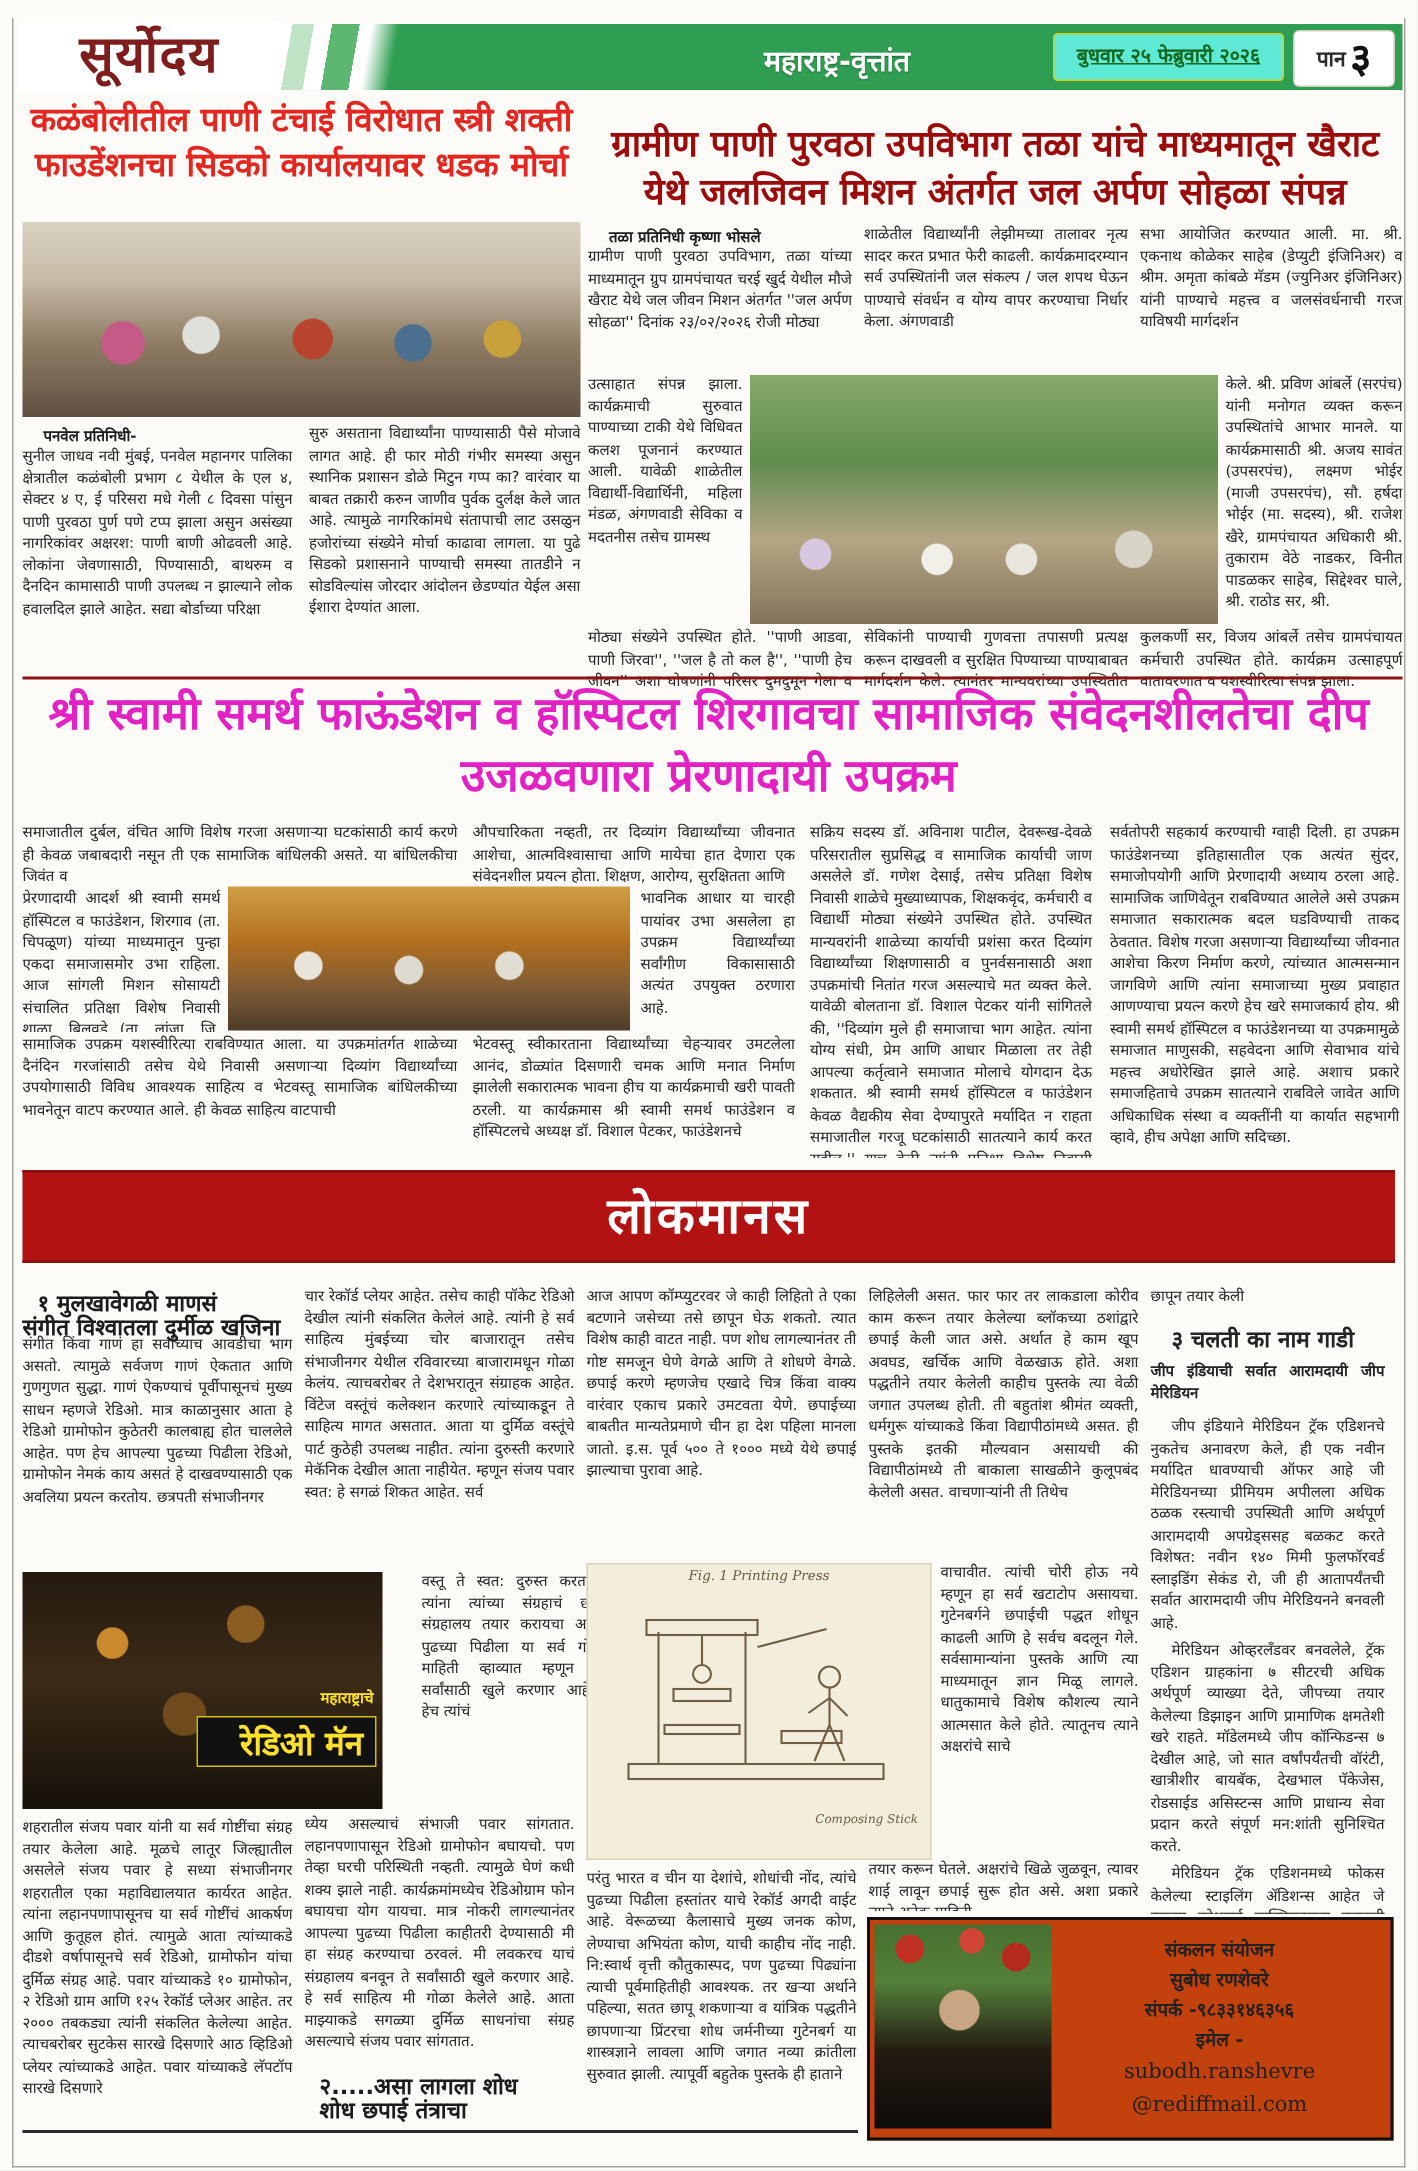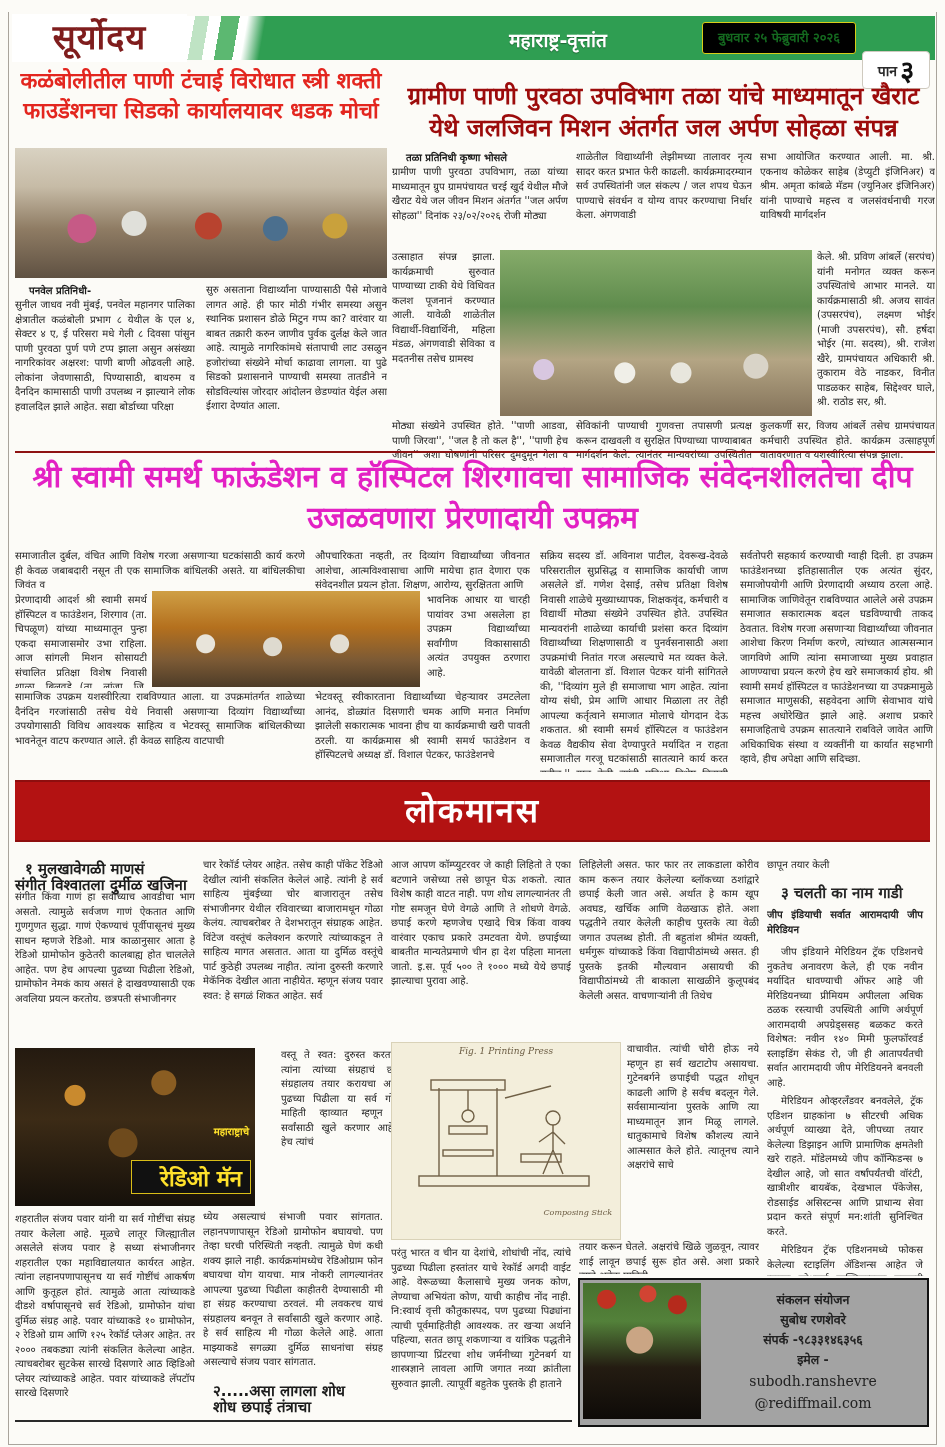--- a/index.html
+++ b/index.html
@@ -11,22 +11,22 @@
   .hl{font-weight:bold;text-align:center;line-height:1.35;overflow:hidden;}
   .photo{overflow:hidden;}
   .edge{background:#a9a49c;}
   .rule{background:#8e1212;}
   .kicker{font-size:15px;font-weight:bold;}
   .byline{font-size:10px;font-weight:bold;text-indent:14px;}
   
   .logo{font-size:34px;font-weight:800;color:#7f1d1d;letter-spacing:1px;line-height:46px;text-align:center;}
   .greenbar{background:linear-gradient(100deg,#ffffff 0px,#ffffff 8px,#bfe3c4 8px,#bfe3c4 22px,#ffffff 22px,#ffffff 34px,#5cb871 34px,#5cb871 52px,#ffffff 52px,#ffffff 60px,#2f9e52 78px,#2f9e52 100%);}
   .sectitle{color:#ffffff;font-weight:bold;font-size:19px;text-align:center;text-shadow:0 1px 1px rgba(0,0,0,.35);}
-  .datebox{background:#000000;border-radius:3px;border:1px solid #d8ce18;color:#14691f;
-           font-weight:bold;font-size:13px;text-align:center;line-height:30px;}
+  .datebox{background:#5eead4;border-radius:3px;border:1px solid #d8ce18;color:#14691f;
+           font-weight:bold;font-size:13px;text-align:center;line-height:30px;text-decoration:underline;}
   .pagebox{background:#ffffff;border-radius:4px;border:1px solid #cfcabf;text-align:center;}
   .pagebox .pl{font-size:14px;font-weight:bold;color:#2a2a2a;display:inline-block;vertical-align:middle;}
   .pagebox .pn{font-size:27px;font-weight:800;color:#111;display:inline-block;vertical-align:middle;margin-left:3px;}
   
   .ph-left{background:
      radial-gradient(circle at 18% 62%, #c65a86 0 14px, rgba(0,0,0,0) 15px),
      radial-gradient(circle at 32% 58%, #e0e0da 0 12px, rgba(0,0,0,0) 13px),
      radial-gradient(circle at 52% 60%, #b8432f 0 13px, rgba(0,0,0,0) 14px),
      radial-gradient(circle at 70% 62%, #4b6f8e 0 12px, rgba(0,0,0,0) 13px),
      radial-gradient(circle at 86% 60%, #c9a13c 0 12px, rgba(0,0,0,0) 13px),
@@ -54,40 +54,40 @@
      radial-gradient(circle at 48% 42%, #caa584 0 13px, rgba(0,0,0,0) 14px),
      linear-gradient(180deg,#47702f 0%,#53813a 28%,#241c12 62%,#0e0b08 100%);}
   .press{background:#f3eedb;border:1px solid #d9d2b8;}
   .press svg{display:block;margin:2px auto 0 auto;}
   .press-cap{font-family:"DejaVu Serif",serif;font-style:italic;font-size:9px;color:#6a5b42;text-align:center;margin-top:3px;}
   .press-lab{font-family:"DejaVu Serif",serif;font-style:italic;font-size:8px;color:#6a5b42;text-align:right;padding-right:8px;}
   .banner{background:#b31212;border-top:2px solid #8e0e0e;border-bottom:2px solid #8e0e0e;
           color:#fff;font-weight:800;font-size:33px;text-align:center;line-height:58px;letter-spacing:2px;}
   .radio-lab-top{color:#ffe12b;font-size:10px;font-weight:bold;}
   .radio-lab-main{background:#111;color:#ffe12b;font-size:22px;font-weight:800;padding:1px 8px;display:inline-block;border:1px solid #d9bd17;}
-  .contact-box{border:2px solid #111;background:#a3a3a3;}
+  .contact-box{border:2px solid #111;background:#c2410c;}
   .contact-tx{font-size:12.5px;font-weight:bold;text-align:center;line-height:1.6;color:#222;}
   .contact-email{font-family:"DejaVu Serif",serif;font-weight:normal;font-size:14px;}
 </style>
 </head>
 <body>
 
 <div class="page">
 
   <div class="abs edge" style="left:8px;top:12px;width:1px;height:1433px;"></div>
   <div class="abs edge" style="left:936px;top:12px;width:1px;height:1433px;"></div>
   <div class="abs edge" style="left:8px;top:1444px;width:929px;height:1px;"></div>
 
   <div class="abs" style="left:12px;top:14px;width:175px;height:48px;background:#ffffff;">
     <div class="logo">सूर्योदय</div>
   </div>
   <div class="abs greenbar" style="left:187px;top:16px;width:748px;height:44px;"></div>
   <div class="abs sectitle" style="left:260px;top:27px;width:520px;padding-left:38px;">महाराष्ट्र-वृत्तांत</div>
   <div class="abs datebox" style="left:702px;top:22px;width:152px;height:30px;">बुधवार २५ फेब्रुवारी २०२६</div>
-  <div class="abs pagebox" style="left:862px;top:20px;width:66px;height:36px;line-height:36px;margin-top:31px;">
+  <div class="abs pagebox" style="left:862px;top:20px;width:66px;height:36px;line-height:36px;">
     <span class="pl">पान</span><span class="pn">३</span>
   </div>
 
   <div class="abs hl" style="left:15px;top:66px;width:372px;height:76px;font-size:22px;color:#e3261f;">कळंबोलीतील पाणी टंचाई विरोधात स्त्री शक्ती फाउडेंशनचा सिडको कार्यालयावर धडक मोर्चा</div>
   <div class="abs photo ph-left" style="left:15px;top:148px;width:372px;height:130px;"></div>
   <div class="abs byline" style="left:15px;top:283px;width:180px;">पनवेल प्रतिनिधी-</div>
   <div class="abs tx" style="left:15px;top:298px;width:180px;height:150px;">सुनील जाधव नवी मुंबई, पनवेल महानगर पालिका क्षेत्रातील कळंबोली प्रभाग ८ येथील के एल ४, सेक्टर ४ ए, ई परिसरा मधे गेली ८ दिवसा पांसुन पाणी पुरवठा पुर्ण पणे टप्प झाला असुन असंख्या नागरिकांवर अक्षरश: पाणी बाणी ओढवली आहे. लोकांना जेवणासाठी, पिण्यासाठी, बाथरुम व दैनदिन कामासाठी पाणी उपलब्ध न झाल्याने लोक हवालदिल झाले आहेत. सद्या बोर्डाच्या परिक्षा</div>
   <div class="abs tx" style="left:206px;top:283px;width:181px;height:165px;">सुरु असताना विद्यार्थ्यांना पाण्यासाठी पैसे मोजावे लागत आहे. ही फार मोठी गंभीर समस्या असुन स्थानिक प्रशासन डोळे मिटुन गप्प का? वारंवार या बाबत तक्रारी करुन जाणीव पुर्वक दुर्लक्ष केले जात आहे. त्यामुळे नागरिकांमधे संतापाची लाट उसळुन हजोरांच्या संख्येने मोर्चा काढावा लागला. या पुढे सिडको प्रशासनाने पाण्याची समस्या तातडीने न सोडविल्यांस जोरदार आंदोलन छेडण्यांत येईल असा ईशारा देण्यांत आला.</div>
 
   <div class="abs hl" style="left:392px;top:80px;width:543px;height:62px;font-size:24px;color:#9c0b0b;">ग्रामीण पाणी पुरवठा उपविभाग तळा यांचे माध्यमातून खैराट येथे जलजिवन मिशन अंतर्गत जल अर्पण सोहळा संपन्न</div>
@@ -117,21 +117,21 @@
 
   <div class="abs banner" style="left:15px;top:780px;width:915px;height:58px;">लोकमानस</div>
 
   <div class="abs kicker" style="left:25px;top:858px;width:170px;">१ मुलखावेगळी माणसं</div>
   <div class="abs kicker" style="left:15px;top:874px;width:180px;">संगीत विश्वातला दुर्मीळ खजिना</div>
   <div class="abs tx" style="left:15px;top:890px;width:180px;height:154px;">संगीत किंवा गाणं हा सर्वांच्याच आवडीचा भाग असतो. त्यामुळे सर्वजण गाणं ऐकतात आणि गुणगुणत सुद्धा. गाणं ऐकण्याचं पूर्वीपासूनचं मुख्य साधन म्हणजे रेडिओ. मात्र काळानुसार आता हे रेडिओ ग्रामोफोन कुठेतरी कालबाह्य होत चाललेले आहेत. पण हेच आपल्या पुढच्या पिढीला रेडिओ, ग्रामोफोन नेमकं काय असतं हे दाखवण्यासाठी एक अवलिया प्रयत्न करतोय. छत्रपती संभाजीनगर</div>
   <div class="abs tx" style="left:15px;top:1212px;width:180px;height:200px;">शहरातील संजय पवार यांनी या सर्व गोष्टींचा संग्रह तयार केलेला आहे. मूळचे लातूर जिल्ह्यातील असलेले संजय पवार हे सध्या संभाजीनगर शहरातील एका महाविद्यालयात कार्यरत आहेत. त्यांना लहानपणापासूनच या सर्व गोष्टींचं आकर्षण आणि कुतूहल होतं. त्यामुळे आता त्यांच्याकडे दीडशे वर्षापासूनचे सर्व रेडिओ, ग्रामोफोन यांचा दुर्मिळ संग्रह आहे. पवार यांच्याकडे १० ग्रामोफोन, २ रेडिओ ग्राम आणि १२५ रेकॉर्ड प्लेअर आहेत. तर २००० तबकड्या त्यांनी संकलित केलेल्या आहेत. त्याचबरोबर सुटकेस सारखे दिसणारे आठ व्हिडिओ प्लेयर त्यांच्याकडे आहेत. पवार यांच्याकडे लॅपटॉप सारखे दिसणारे</div>
 
   <div class="abs photo ph-radio" style="left:15px;top:1048px;width:240px;height:158px;">
     <div class="radio-lab-top" style="position:absolute;right:6px;top:76px;">महाराष्ट्राचे</div>
-    <div class="radio-lab-main" style="position:absolute;right:4px;top:112px;padding-left:28px;">रेडिओ मॅन</div>
+    <div class="radio-lab-main" style="position:absolute;right:4px;top:96px;padding-left:28px;">रेडिओ मॅन</div>
   </div>
 
   <div class="abs tx" style="left:203px;top:858px;width:180px;height:188px;">चार रेकॉर्ड प्लेयर आहेत. तसेच काही पॉकेट रेडिओ देखील त्यांनी संकलित केलेलं आहे. त्यांनी हे सर्व साहित्य मुंबईच्या चोर बाजारातून तसेच संभाजीनगर येथील रविवारच्या बाजारामधून गोळा केलंय. त्याचबरोबर ते देशभरातून संग्राहक आहेत. विंटेज वस्तूंचं कलेक्शन करणारे त्यांच्याकडून ते साहित्य मागत असतात. आता या दुर्मिळ वस्तूंचे पार्ट कुठेही उपलब्ध नाहीत. त्यांना दुरुस्ती करणारे मेकॅनिक देखील आता नाहीयेत. म्हणून संजय पवार स्वत: हे सगळं शिकत आहेत. सर्व</div>
   <div class="abs tx" style="left:262px;top:1048px;width:121px;height:158px;margin-left:19px;">वस्तू ते स्वत: दुरुस्त करतात. त्यांना त्यांच्या संग्रहाचं छान संग्रहालय तयार करायचा आहे. पुढच्या पिढीला या सर्व गोष्टी माहिती व्हाव्यात म्हणून ते सर्वांसाठी खुले करणार आहेत. हेच त्यांचं</div>
   <div class="abs tx" style="left:203px;top:1210px;width:180px;height:168px;">ध्येय असल्याचं संभाजी पवार सांगतात. लहानपणापासून रेडिओ ग्रामोफोन बघायचो. पण तेव्हा घरची परिस्थिती नव्हती. त्यामुळे घेणं कधी शक्य झाले नाही. कार्यक्रमांमध्येच रेडिओग्राम फोन बघायचा योग यायचा. मात्र नोकरी लागल्यानंतर आपल्या पुढच्या पिढीला काहीतरी देण्यासाठी मी हा संग्रह करण्याचा ठरवलं. मी लवकरच याचं संग्रहालय बनवून ते सर्वांसाठी खुले करणार आहे. हे सर्व साहित्य मी गोळा केलेले आहे. आता माझ्याकडे सगळ्या दुर्मिळ साधनांचा संग्रह असल्याचे संजय पवार सांगतात.</div>
   <div class="abs kicker" style="left:213px;top:1380px;width:170px;">२.....असा लागला शोध</div>
   <div class="abs kicker" style="left:213px;top:1396px;width:170px;">शोध छपाई तंत्राचा</div>
 
   <div class="abs tx" style="left:391px;top:858px;width:180px;height:180px;">आज आपण कॉम्प्युटरवर जे काही लिहितो ते एका बटणाने जसेच्या तसे छापून घेऊ शकतो. त्यात विशेष काही वाटत नाही. पण शोध लागल्यानंतर ती गोष्ट समजून घेणे वेगळे आणि ते शोधणे वेगळे. छपाई करणे म्हणजेच एखादे चित्र किंवा वाक्य वारंवार एकाच प्रकारे उमटवता येणे. छपाईच्या बाबतीत मान्यतेप्रमाणे चीन हा देश पहिला मानला जातो. इ.स. पूर्व ५०० ते १००० मध्ये येथे छपाई झाल्याचा पुरावा आहे.</div>
   <div class="abs tx" style="left:391px;top:1246px;width:180px;height:170px;">परंतु भारत व चीन या देशांचे, शोधांची नोंद, त्यांचे पुढच्या पिढीला हस्तांतर याचे रेकॉर्ड अगदी वाईट आहे. वेरूळच्या कैलासाचे मुख्य जनक कोण, लेण्याचा अभियंता कोण, याची काहीच नोंद नाही. नि:स्वार्थ वृत्ती कौतुकास्पद, पण पुढच्या पिढ्यांना त्याची पूर्वमाहितीही आवश्यक. तर खऱ्या अर्थाने पहिल्या, सतत छापू शकणाऱ्या व यांत्रिक पद्धतीने छापणाऱ्या प्रिंटरचा शोध जर्मनीच्या गुटेनबर्ग या शास्त्रज्ञाने लावला आणि जगात नव्या क्रांतीला सुरुवात झाली. त्यापूर्वी बहुतेक पुस्तके ही हाताने</div>

